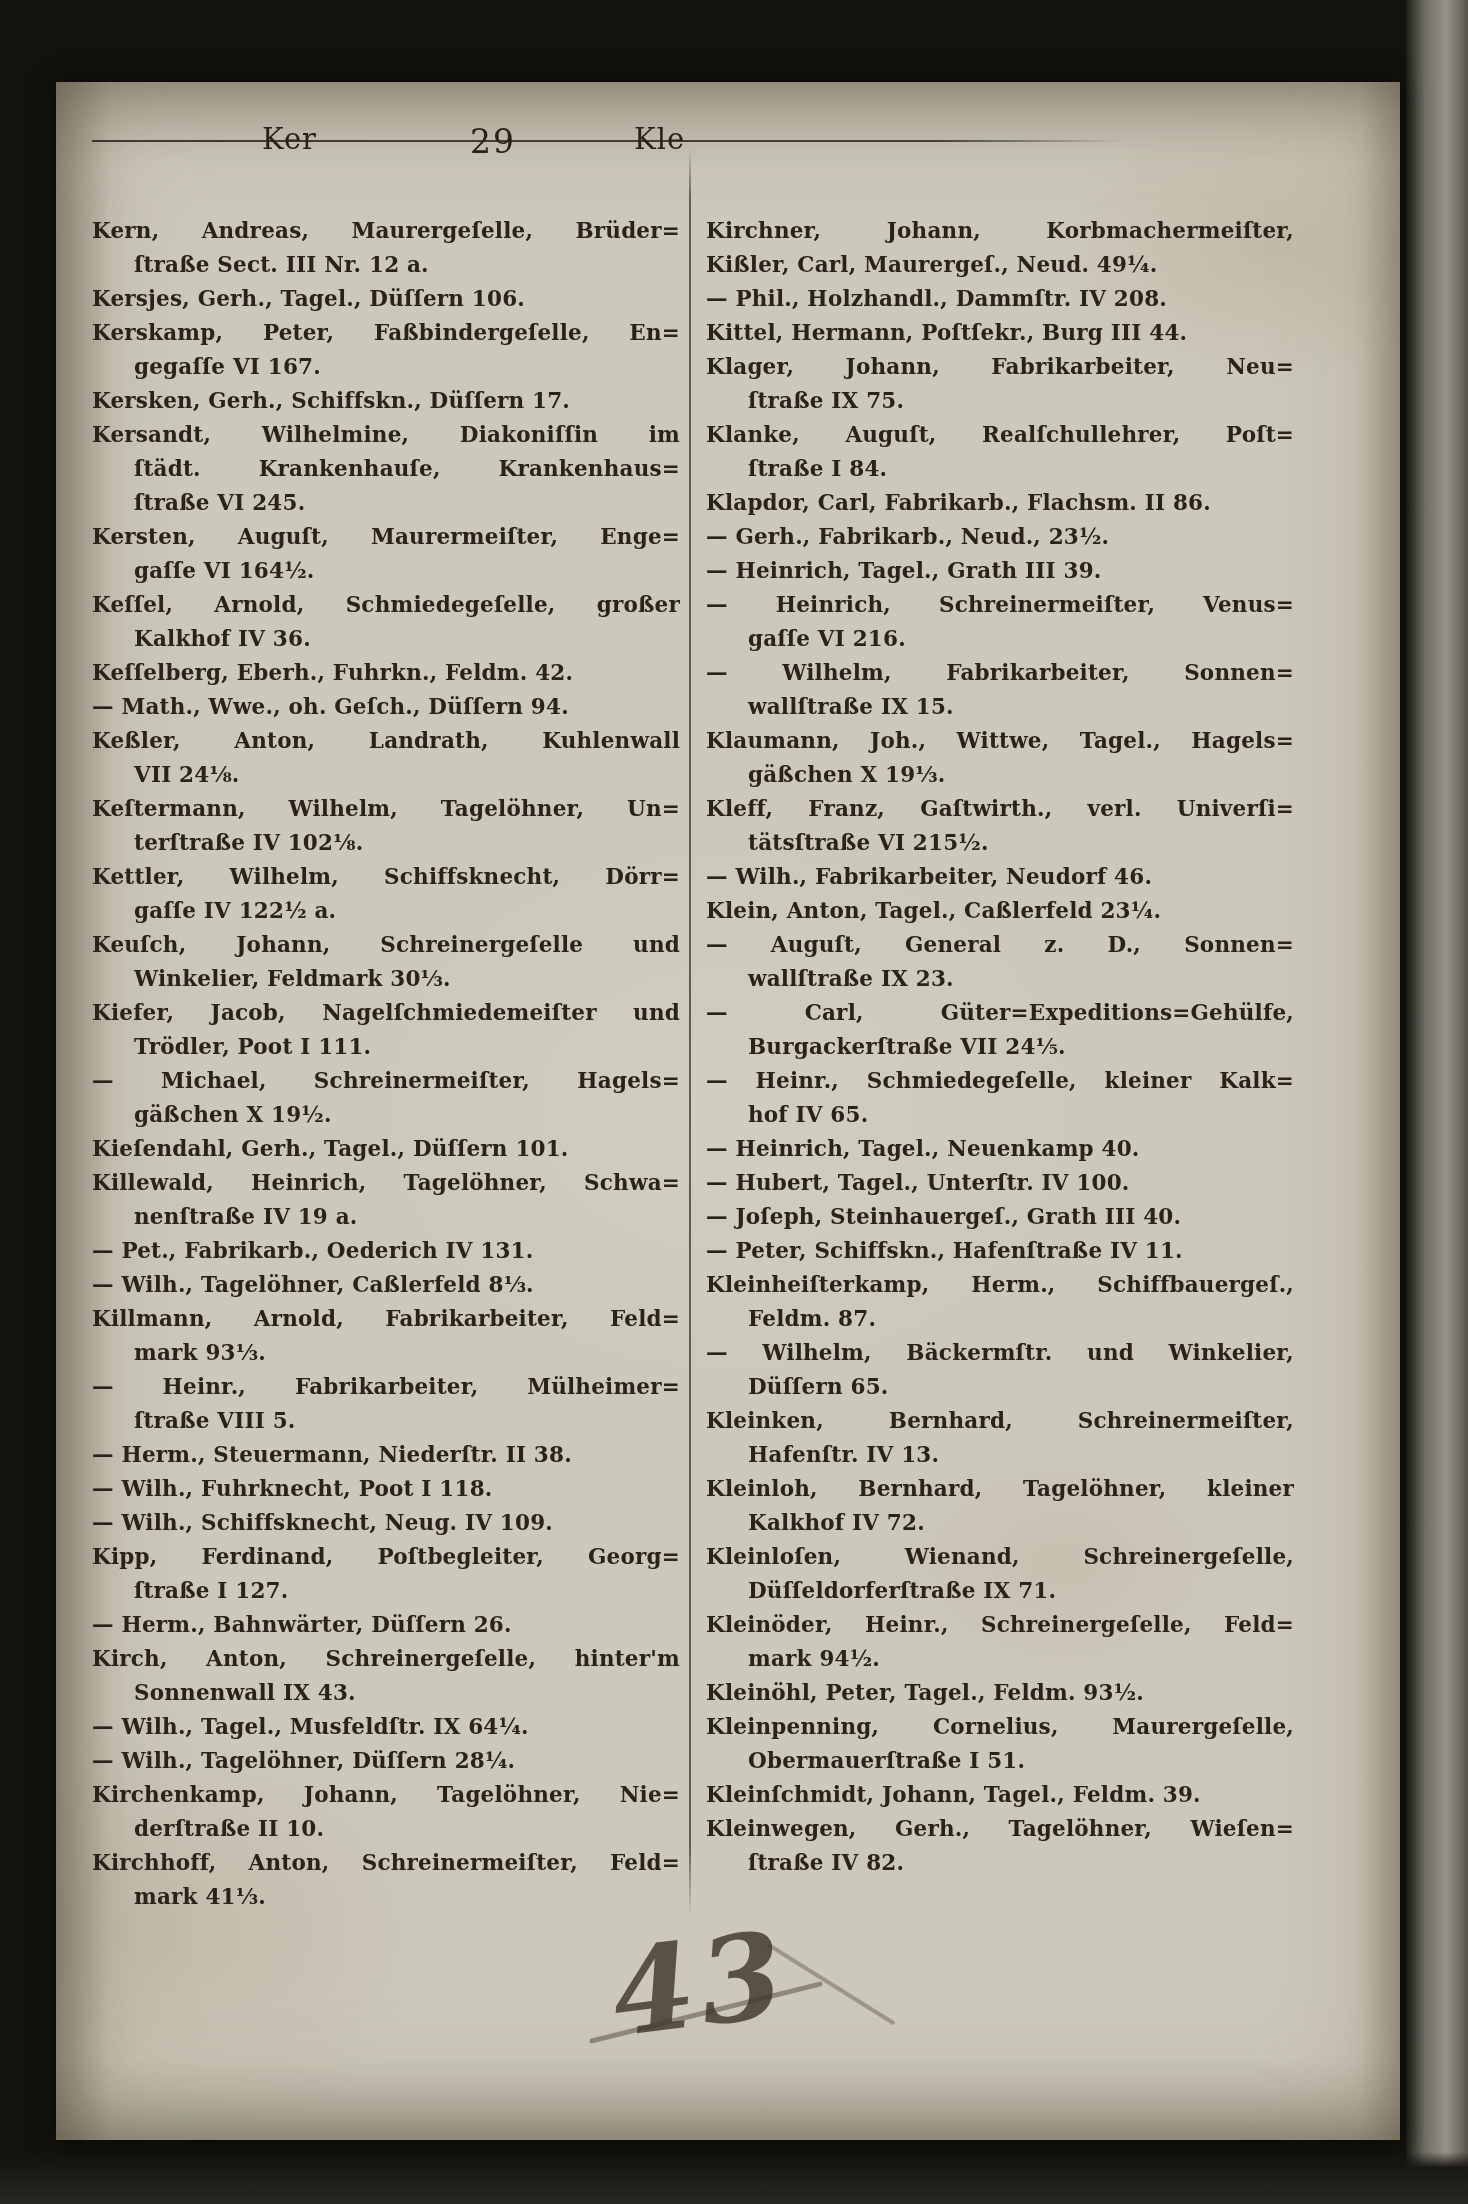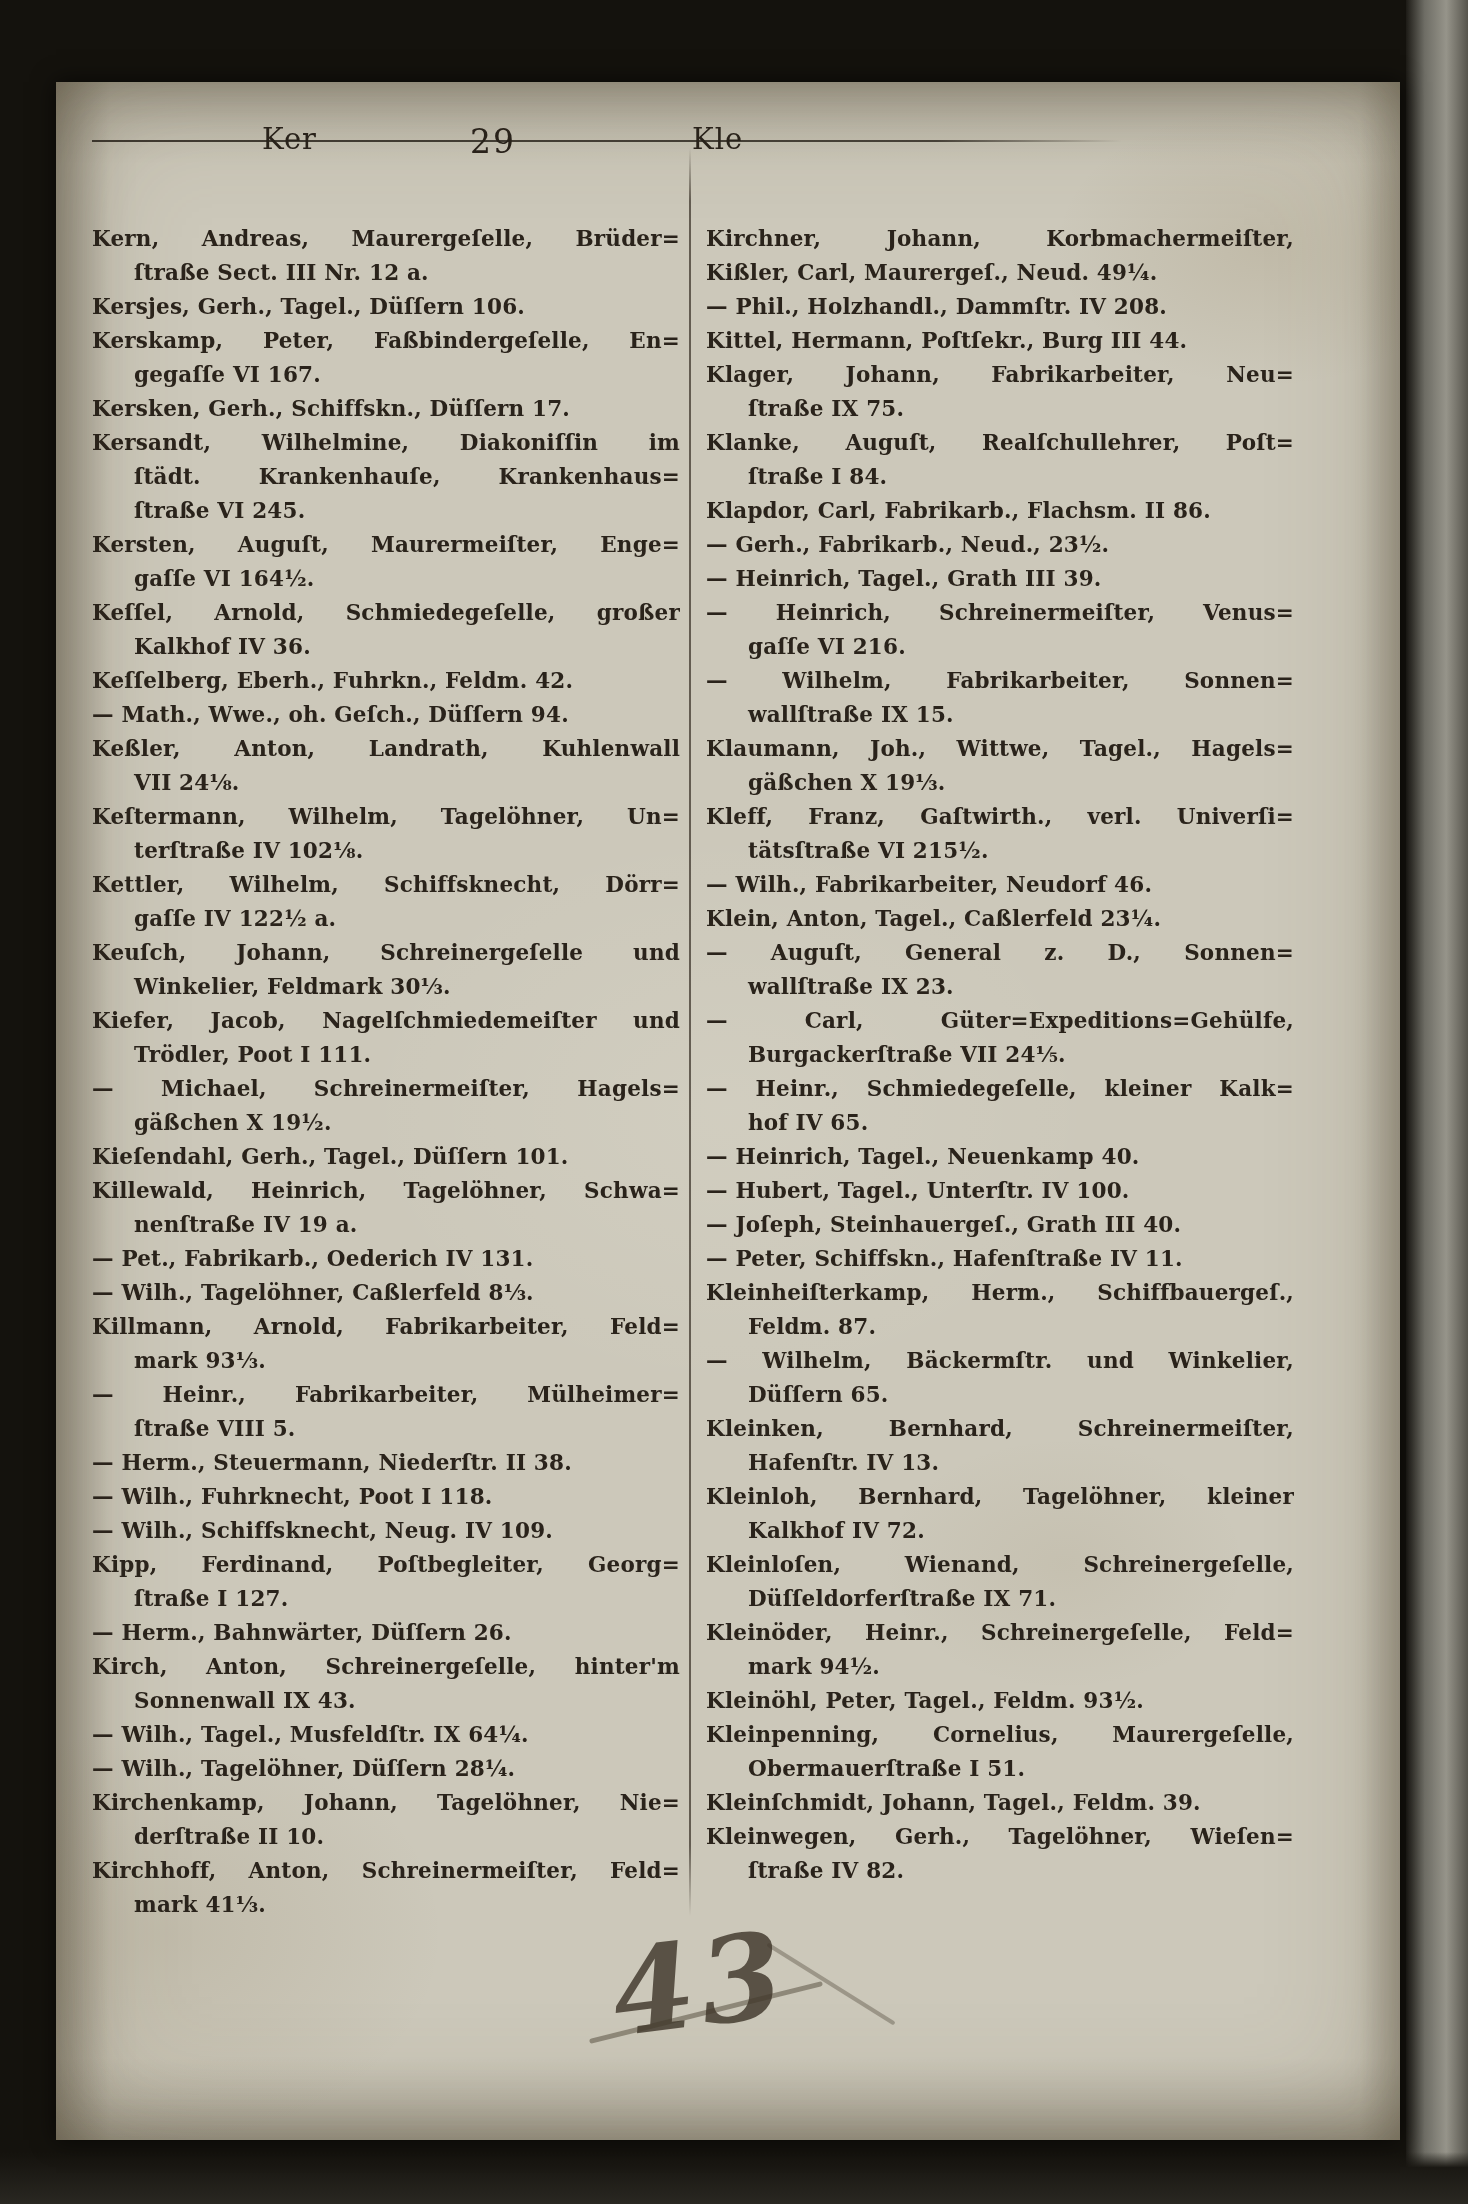--- a/index.html
+++ b/index.html
@@ -33,27 +33,27 @@
       0 0 22px rgba(0,0,0,.65);
   }
   .hdr-word{
     position:absolute;top:16px;
     font-size:29px;font-weight:normal;color:#29221a;
     letter-spacing:1px;
     margin-top:24px;
   }
   .hdr-left{left:206px;}
   .hdr-center{left:414px;font-size:33px;letter-spacing:2px;}
-  .hdr-right{left:636px;}
+  .hdr-right{left:578px;}
   .hdr-rule{
     position:absolute;left:36px;top:58px;width:1030px;height:2px;
     background:linear-gradient(90deg, rgba(40,34,26,.85) 0%, rgba(40,34,26,.8) 82%, rgba(40,34,26,0) 100%);
   }
   .col{
-    position:absolute;top:140px;
+    position:absolute;top:132px;
     font-size:21.5px;font-weight:bold;line-height:34px;color:#2a231b;
     letter-spacing:.2px;
   }
   .col-left{left:36px;width:588px;}
   .col-right{left:650px;width:588px;}
   .divider{
     position:absolute;left:633px;top:66px;width:2px;height:1768px;
     background:linear-gradient(0deg, rgba(64,56,46,0) 0%, rgba(64,56,46,.75) 4%, rgba(64,56,46,.75) 97%, rgba(64,56,46,0) 100%);
   }
   .entry{margin:0;}

